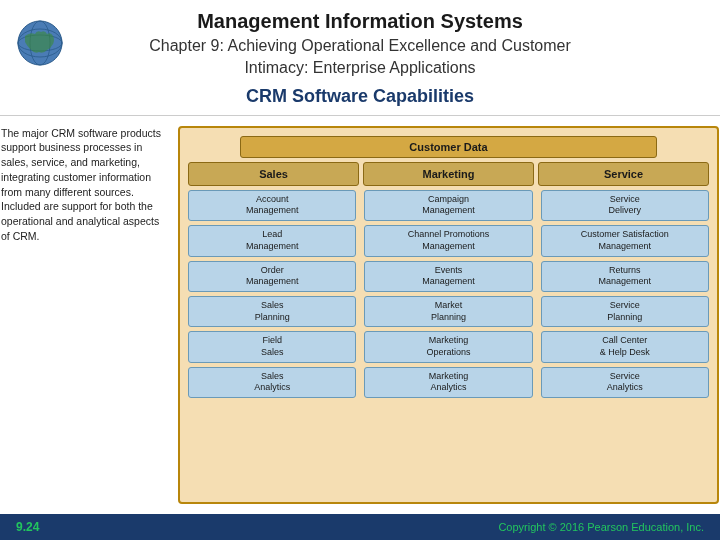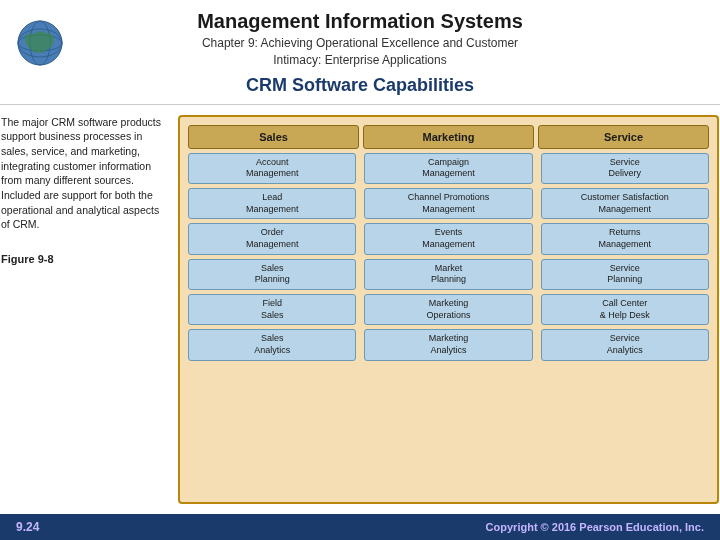--- a/index.html
+++ b/index.html
@@ -24,21 +24,21 @@
       text-align: center;
       padding: 10px 7px 4px;
       border-bottom: 1px solid #ccc;
     }
     .header-title {
       font-size: 20px;
       font-weight: bold;
       color: #1a1a1a;
     }
     .header-subtitle {
-      font-size: 12px;
+      font-size: 16px;
       color: #333;
       margin-top: 2px;
       line-height: 1.4;
     }
     .slide-title {
       font-size: 18px;
       font-weight: bold;
       color: #1a3a6b;
       margin-top: 6px;
       margin-bottom: 4px;
@@ -132,31 +132,31 @@
       line-height: 1.3;
       min-height: 28px;
       display: flex;
       align-items: center;
       justify-content: center;
     }
 
     
     .footer {
       background: #1a3a6b;
-      color: #c4b5fd;
+      color: #22c55e;
       display: flex;
       justify-content: space-between;
       align-items: center;
       padding: 6px 16px;
       font-size: 12px;
       font-weight: bold;
     }
     .footer-right {
       font-size: 11px;
-      font-weight: bold;
+      font-weight: normal;
     }
 
     
     .globe {
       position: absolute;
       left: 8px;
       top: 8px;
       width: 50px;
       height: 50px;
     }
@@ -186,25 +186,27 @@
       <div class="header-title">Management Information Systems</div>
       <div class="header-subtitle">Chapter 9: Achieving Operational Excellence and Customer<br>Intimacy: Enterprise Applications</div>
       <div class="slide-title">CRM Software Capabilities</div>
     </div>
   </div>
 
   <div class="content">
 
     <div class="left-text">
       <p>The major CRM software products support business processes in sales, service, and marketing, integrating customer information from many different sources. Included are support for both the operational and analytical aspects of CRM.</p>
-      <p class="figure-label">Figure 9-8</p>
     </div>
 
     <div class="diagram">
 
+      <div class="customer-data-row">
+        <div class="customer-data-box">Customer Data</div>
+      </div>
 
       <div class="main-row">
         <div class="main-box">Sales</div>
         <div class="main-box">Marketing</div>
         <div class="main-box">Service</div>
       </div>
 
       <div class="grid-row">
         <div class="sub-box">Account<br>Management</div>
         <div class="sub-box">Campaign<br>Management</div>

